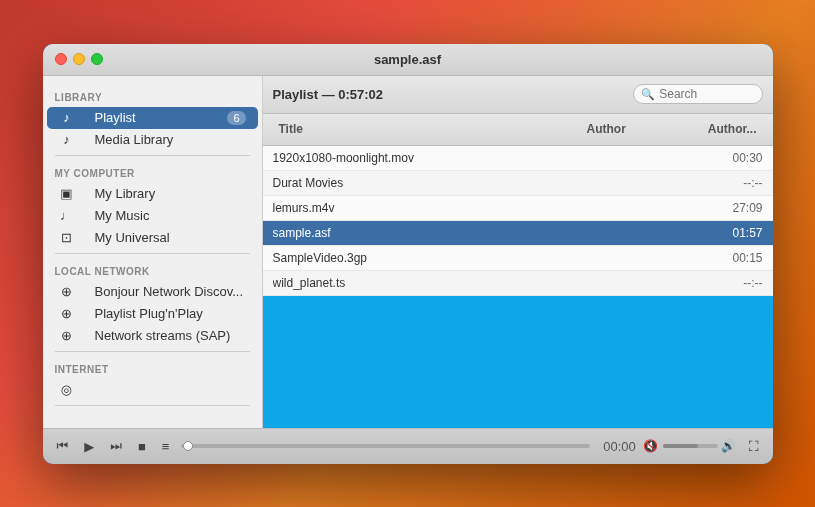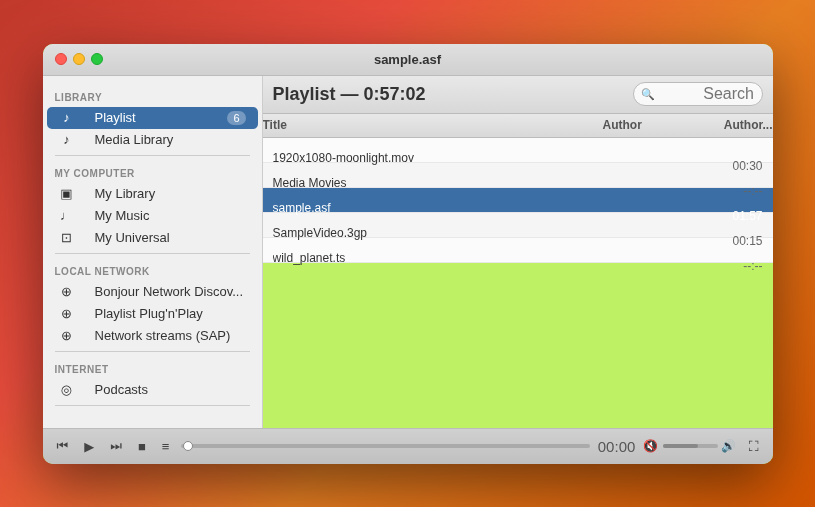--- a/index.html
+++ b/index.html
@@ -8,21 +8,21 @@
       height: 507px;
       background: linear-gradient(135deg, #c0392b 0%, #e74c3c 30%, #e67e22 60%, #d35400 100%);
       display: flex;
       align-items: center;
       justify-content: center;
       font-family: -apple-system, BlinkMacSystemFont, 'Helvetica Neue', sans-serif;
     }
     .window {
       width: 730px;
       height: 420px;
-      background: #bef264;
+      background: #0ea5e9;
       border-radius: 10px;
       box-shadow: 0 20px 60px rgba(0,0,0,0.5);
       overflow: hidden;
       display: flex;
       flex-direction: column;
     }
     .titlebar {
       background: linear-gradient(to bottom, #e0e0e0, #d0d0d0);
       height: 32px;
       display: flex;
@@ -120,55 +120,54 @@
       background: linear-gradient(to bottom, #e8e8e8, #d8d8d8);
       border-bottom: 1px solid #bbb;
       height: 38px;
       display: flex;
       align-items: center;
       padding: 0 10px;
       gap: 10px;
       flex-shrink: 0;
     }
     .playlist-title {
-      font-size: 18px;
+      font-size: 13px;
       font-weight: 600;
       color: #333;
       flex: 1;
     }
     .search-box {
       display: flex;
       align-items: center;
       background: rgba(255,255,255,0.8);
       border: 1px solid #bbb;
       border-radius: 12px;
       padding: 2px 8px;
       gap: 4px;
       width: 130px;
     }
     .search-box input {
       border: none;
       background: transparent;
-      font-size: 16px;
+      font-size: 12px;
       outline: none;
       width: 100%;
       color: #333;
-      margin-left: 44px;
     }
     .search-icon-char {
       color: #888;
       font-size: 11px;
     }
     .table-header {
       display: grid;
       grid-template-columns: 1fr 100px 70px;
       background: linear-gradient(to bottom, #e8e8e8, #d8d8d8);
       border-bottom: 1px solid #bbb;
-      padding: 0 0;
-      height: 24px;
+      padding: 0 16px;
+      height: 32px;
       align-items: center;
       flex-shrink: 0;
     }
     .table-header-cell {
       font-size: 12px;
       font-weight: 600;
       color: #555;
     }
     .table-header-cell.right { text-align: right; }
     .table-body {
@@ -191,21 +190,21 @@
       color: white;
     }
     .table-row.active .cell { color: white; }
     .cell {
       font-size: 12px;
       color: #333;
       white-space: nowrap;
       overflow: hidden;
       text-overflow: ellipsis;
     }
-    .cell.right { text-align: right; color: #666; margin-top: 16px; }
+    .cell.right { text-align: right; color: #666; }
     .table-row.active .cell.right { color: white; }
     .playback-bar {
       height: 36px;
       background: linear-gradient(to bottom, #d0d0d0, #c0c0c0);
       border-top: 1px solid #bbb;
       display: flex;
       align-items: center;
       padding: 0 10px;
       gap: 8px;
       flex-shrink: 0;
@@ -240,24 +239,24 @@
       height: 10px;
       background: white;
       border: 1px solid #888;
       border-radius: 50%;
       position: absolute;
       left: 2px;
       top: 50%;
       transform: translateY(-50%);
     }
     .time-label {
-      font-size: 15px;
+      font-size: 13px;
       color: #555;
       width: 38px;
-      text-align: left;
+      text-align: right;
     }
     .volume-container {
       display: flex;
       align-items: center;
       gap: 4px;
     }
     .volume-bar {
       width: 55px;
       height: 4px;
       background: #aaa;
@@ -336,21 +335,20 @@
           <span class="label">Playlist Plug'n'Play</span>
         </div>
         <div class="sidebar-item">
           <span class="icon">⊕</span>
           <span class="label">Network streams (SAP)</span>
         </div>
         <div class="divider"></div>
         <div class="sidebar-section-header">INTERNET</div>
         <div class="sidebar-item">
           <span class="icon">◎</span>
-          <span class="label">Podcasts</span>
         </div>
         <div class="divider"></div>
       </div>
 
     <div class="content">
 
       <div class="content-header">
         <div class="playlist-title">Playlist — 0:57:02</div>
         <div class="search-box">
           <span class="search-icon-char">🔍</span>
@@ -364,23 +362,28 @@
         <div class="table-header-cell right">Author...</div>
       </div>
 
       <div class="table-body" id="table-body-container">
       <div class="table-row">
             <div class="cell">1920x1080-moonlight.mov</div>
             <div class="cell"></div>
             <div class="cell right">00:30</div>
           </div>
           <div class="table-row">
-            <div class="cell">Media Movies</div>
+            <div class="cell">Durat Movies</div>
             <div class="cell"></div>
             <div class="cell right">--:--</div>
+          </div>
+          <div class="table-row">
+            <div class="cell">lemurs.m4v</div>
+            <div class="cell"></div>
+            <div class="cell right">27:09</div>
           </div>
           <div class="table-row active">
             <div class="cell">sample.asf</div>
             <div class="cell"></div>
             <div class="cell right">01:57</div>
           </div>
           <div class="table-row">
             <div class="cell">SampleVideo.3gp</div>
             <div class="cell"></div>
             <div class="cell right">00:15</div>

